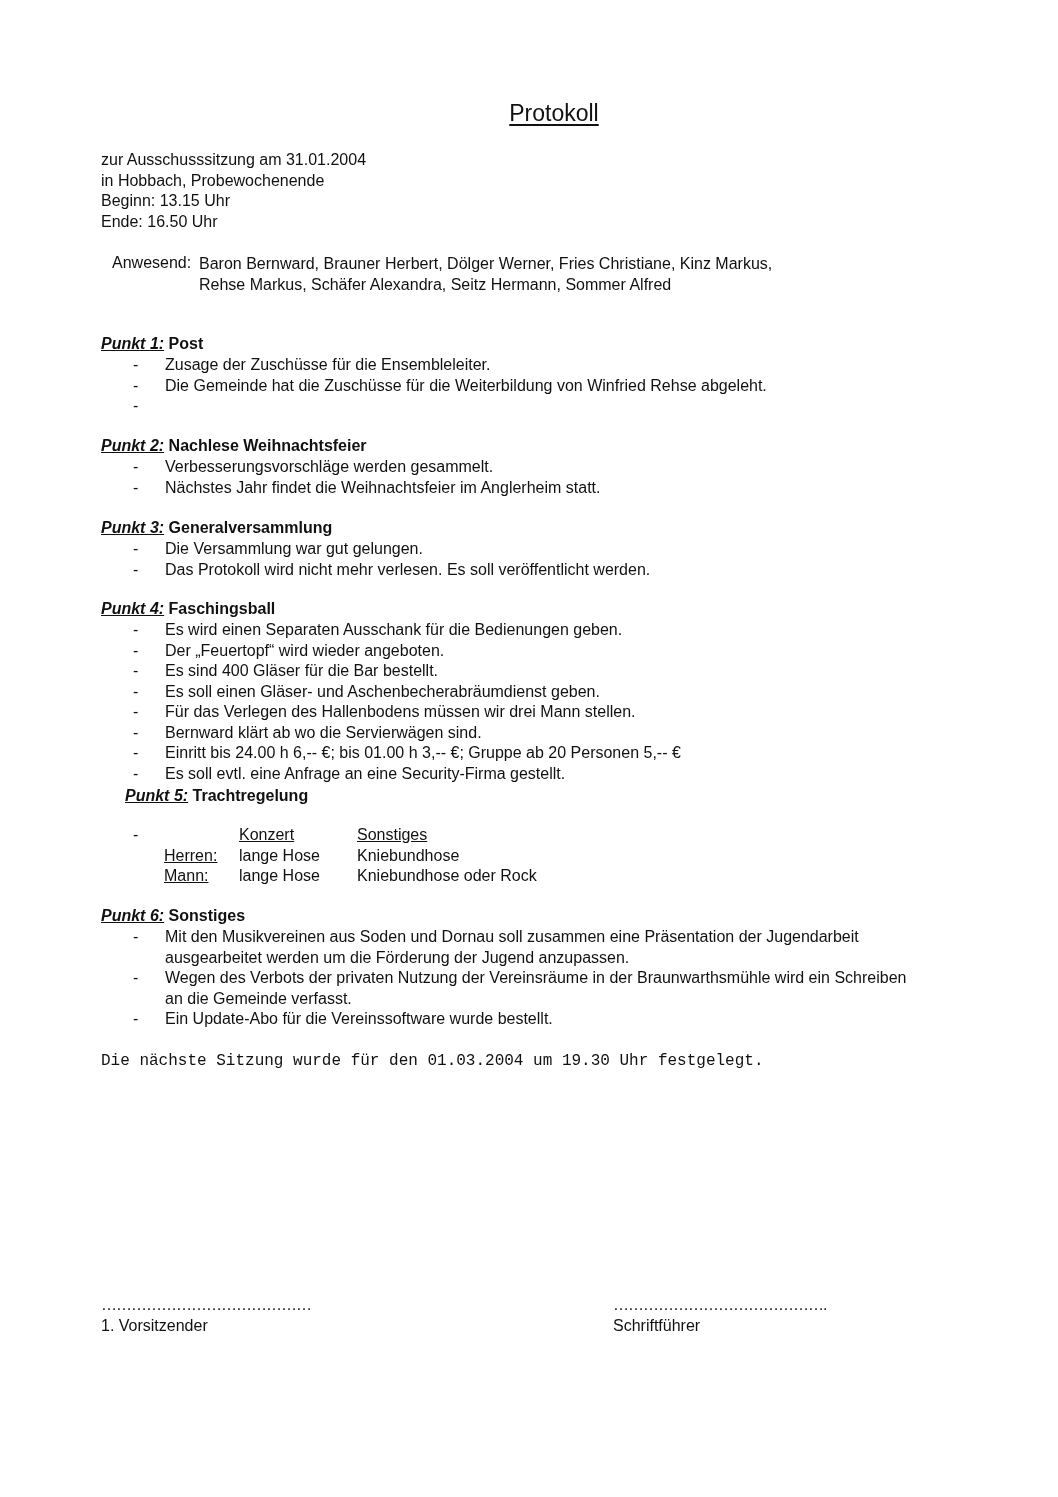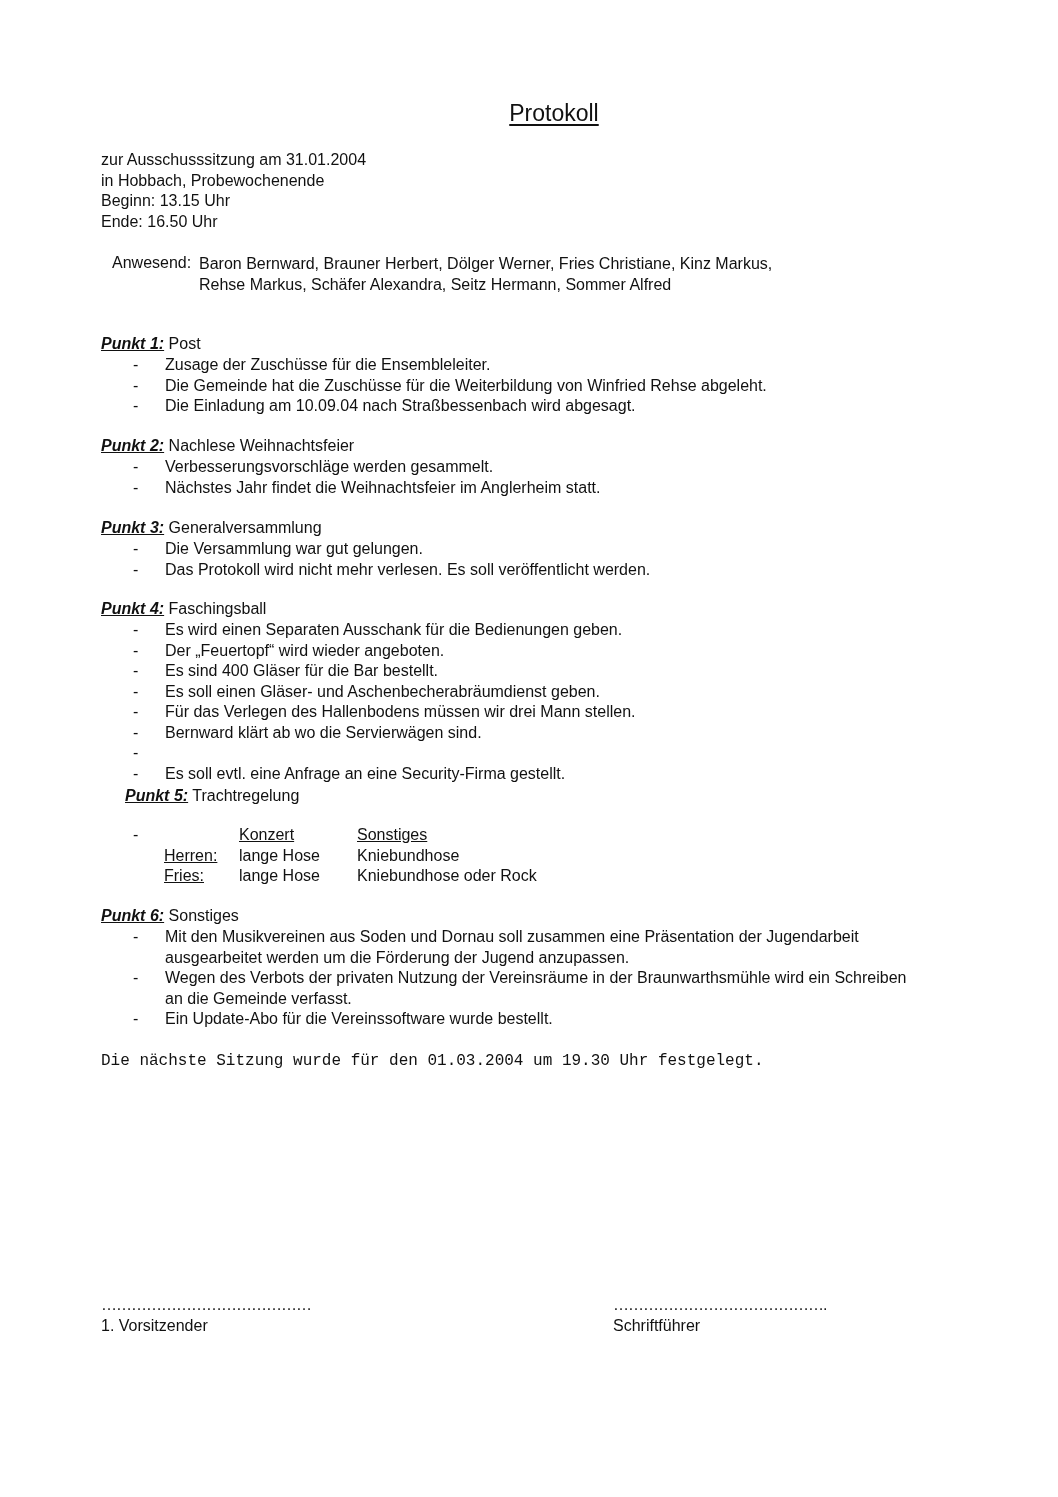--- a/index.html
+++ b/index.html
@@ -3,21 +3,21 @@
 <meta charset="utf-8">
 <style>
   html, body { margin: 0; padding: 0; background: #ffffff; }
   body { width: 1058px; height: 1497px; position: relative; overflow: hidden;
          font-family: "Liberation Sans", sans-serif; font-size: 16px; color: #111; }
   .abs { position: absolute; white-space: nowrap; }
   .title { left: 0; width: 1108px; text-align: center; top: 100px; font-size: 23px;
            text-decoration: underline; text-decoration-thickness: 2px; text-underline-offset: 3px; }
   .line { line-height: 20.5px; }
   .punkt-label { font-weight: bold; font-style: italic; text-decoration: underline; }
-  .punkt-title { font-weight: normal; }
+  .punkt-title { font-weight: bold; }
   .dash { position: absolute; left: 133px; }
   .item { position: absolute; left: 165px; text-align: center; }
   .ul { text-decoration: underline; text-align: center; }
 </style>
 </head>
 <body>
 
 <div>
 
   <div class="abs title">Protokoll</div>
@@ -43,21 +43,20 @@
     <div style="position:relative;height:20.5px;">
         <span class="dash">-</span>
         <span class="item">Zusage der Zuschüsse für die Ensembleleiter.</span>
       </div>
     <div style="position:relative;height:20.5px;">
         <span class="dash">-</span>
         <span class="item">Die Gemeinde hat die Zuschüsse für die Weiterbildung von Winfried Rehse abgeleht.</span>
       </div>
     <div style="position:relative;height:20.5px;">
         <span class="dash">-</span>
-        <span class="item">Die Einladung am 10.09.04 nach Straßbessenbach wird abgesagt.</span>
       </div>
   </div>
 
   <div class="abs" style="left:101px; top:437px;">
     <span class="punkt-label">Punkt 2:</span>
     <span class="punkt-title">Nachlese Weihnachtsfeier</span>
   </div>
   <div class="abs" style="left:0; top:458px; width:1058px;">
     <div style="position:relative;height:20.5px;">
         <span class="dash">-</span>
@@ -108,39 +107,40 @@
     <div style="position:relative;height:20.5px;">
         <span class="dash">-</span>
         <span class="item">Für das Verlegen des Hallenbodens müssen wir drei Mann stellen.</span>
       </div>
     <div style="position:relative;height:20.5px;">
         <span class="dash">-</span>
         <span class="item">Bernward klärt ab wo die Servierwägen sind.</span>
       </div>
     <div style="position:relative;height:20.5px;">
         <span class="dash">-</span>
+        <span class="item">Einritt bis 24.00 h 6,-- €; bis 01.00 h 3,-- €; Gruppe ab 20 Personen 5,-- €</span>
       </div>
     <div style="position:relative;height:20.5px;">
         <span class="dash">-</span>
         <span class="item">Es soll evtl. eine Anfrage an eine Security-Firma gestellt.</span>
       </div>
   </div>
 
   <div class="abs" style="left:101px; top:787px;margin-left:24px;">
     <span class="punkt-label">Punkt 5:</span>
     <span class="punkt-title">Trachtregelung</span>
   </div>
   <div class="abs" style="left:0; top:826px; width:1058px; height:62px;">
     <span class="dash" style="top:0;">-</span>
     <span class="abs ul" style="left:239px; top:0;">Konzert</span>
     <span class="abs ul" style="left:357px; top:0;">Sonstiges</span>
     <span class="abs ul" style="left:164px; top:20.5px;">Herren:</span>
     <span class="abs" style="left:239px; top:20.5px;">lange Hose</span>
     <span class="abs" style="left:357px; top:20.5px;">Kniebundhose</span>
-    <span class="abs ul" style="left:164px; top:41px;">Fries:</span>
+    <span class="abs ul" style="left:164px; top:41px;">Mann:</span>
     <span class="abs" style="left:239px; top:41px;">lange Hose</span>
     <span class="abs" style="left:357px; top:41px;">Kniebundhose oder Rock</span>
   </div>
 
   <div class="abs" style="left:101px; top:907px;">
     <span class="punkt-label">Punkt 6:</span>
     <span class="punkt-title">Sonstiges</span>
   </div>
   <div class="abs" style="left:0; top:928px; width:1058px;">
     <div style="position:relative;height:41px;">

